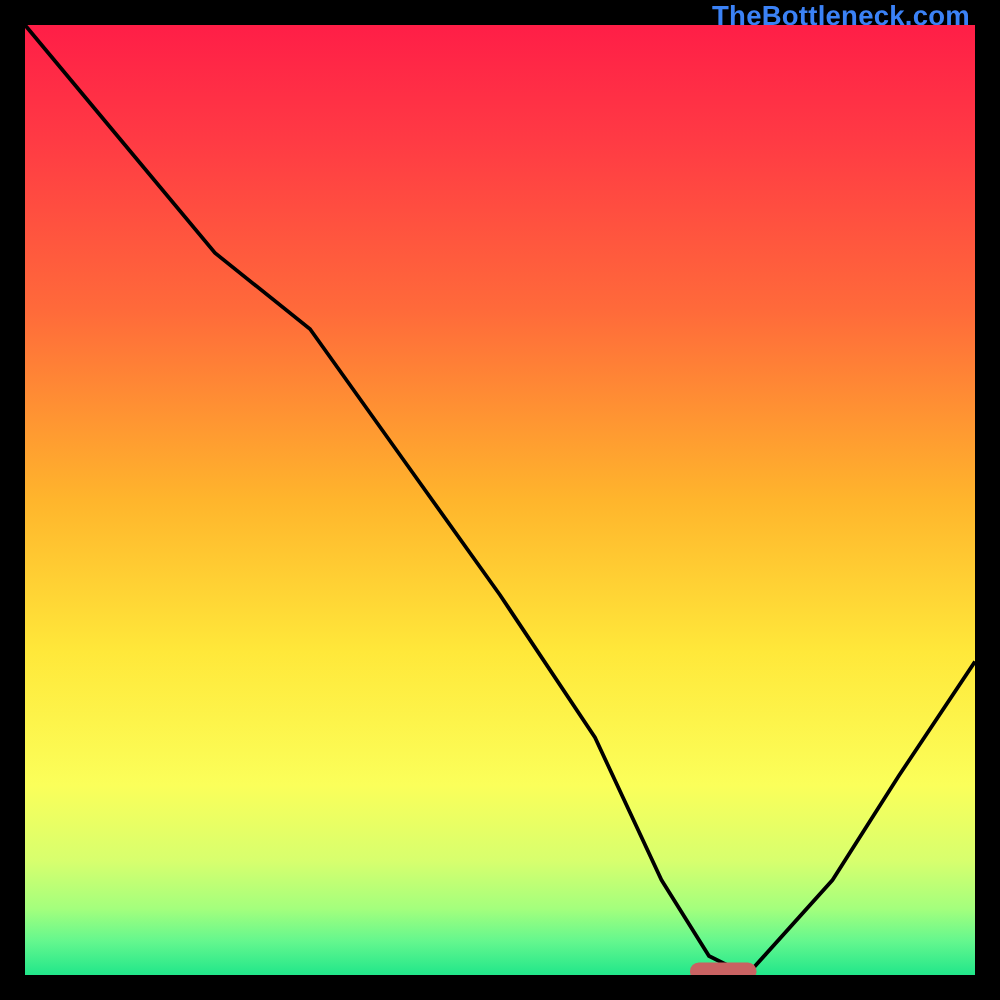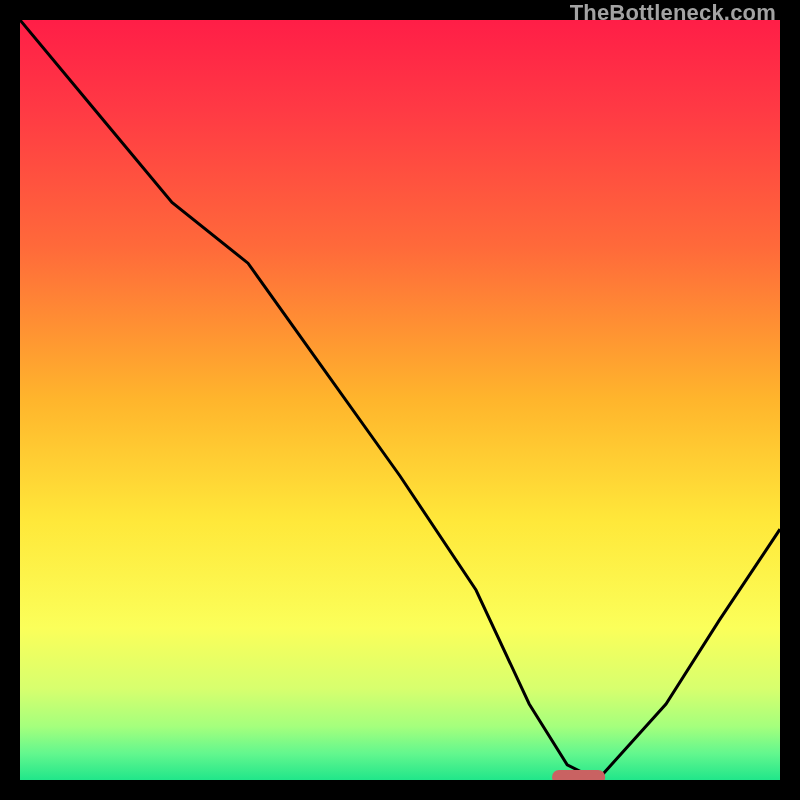--- a/index.html
+++ b/index.html
@@ -18,21 +18,21 @@
     width: 760px;
     height: 760px;
     background: #000;
   }
   .watermark {
     position: absolute;
     right: 24px;
     top: 0px;
     font-size: 22px;
     font-weight: 600;
-    color: #a3a3a3;
+    color: #3b82f6;
     letter-spacing: 0.2px;
   }
   .plot-wrap {
     position: absolute;
     left: 20px;
     top: 20px;
     width: 760px;
     height: 760px;
   }
   svg {

